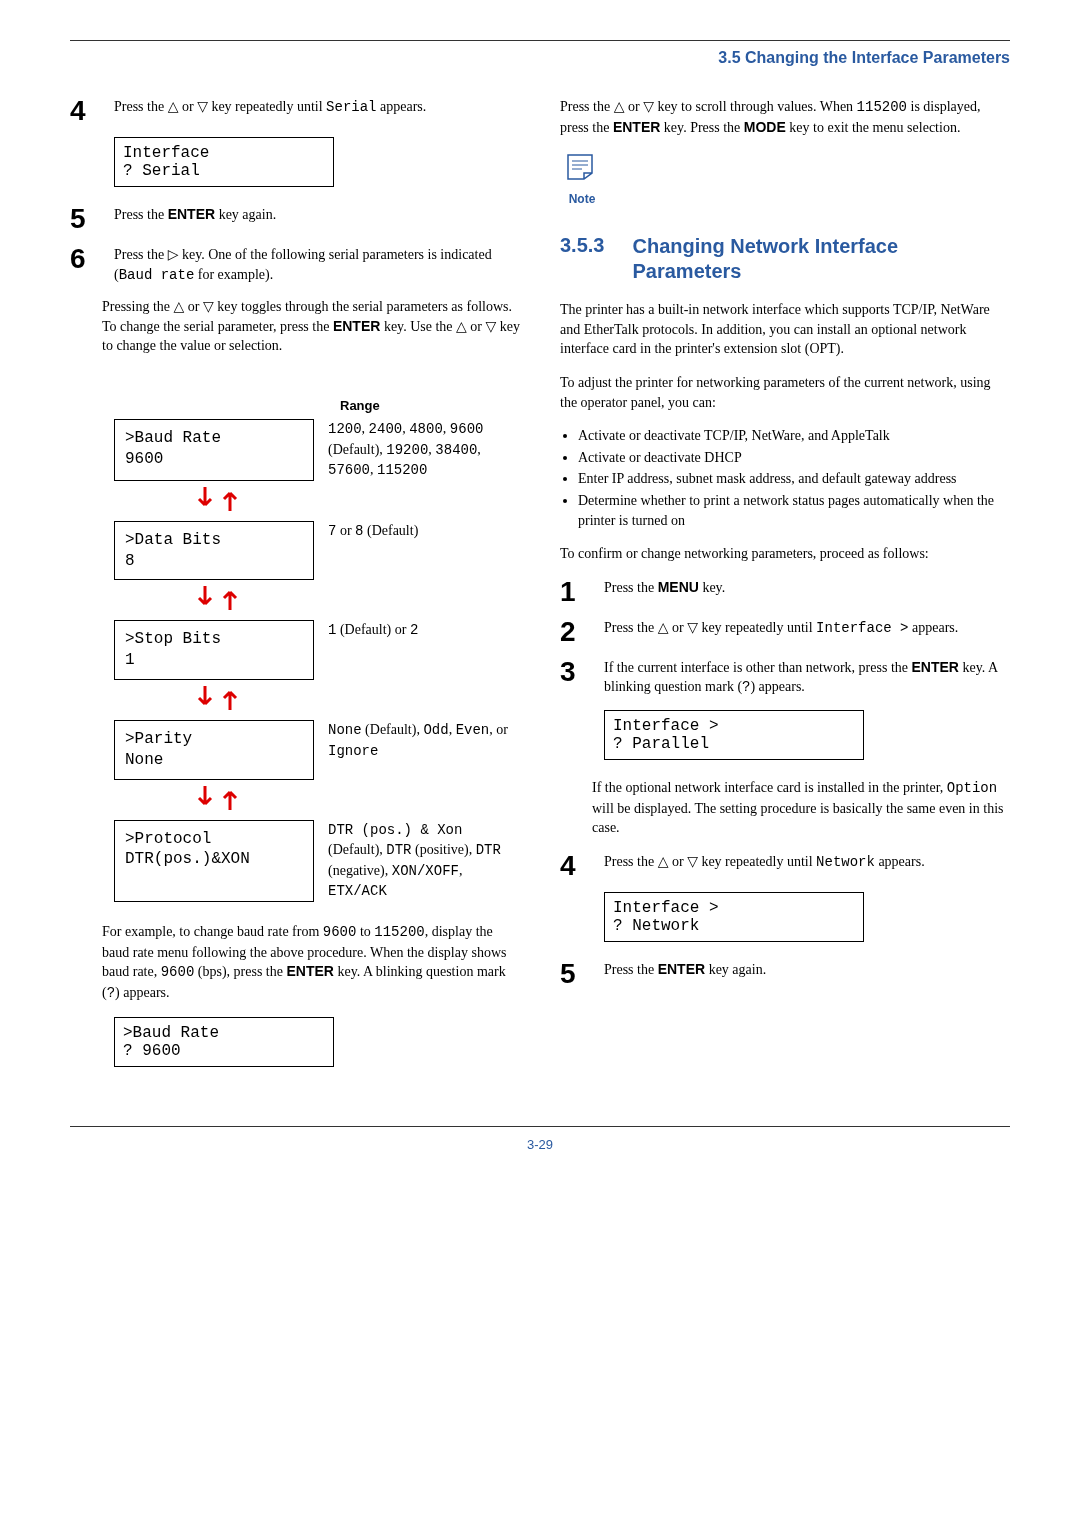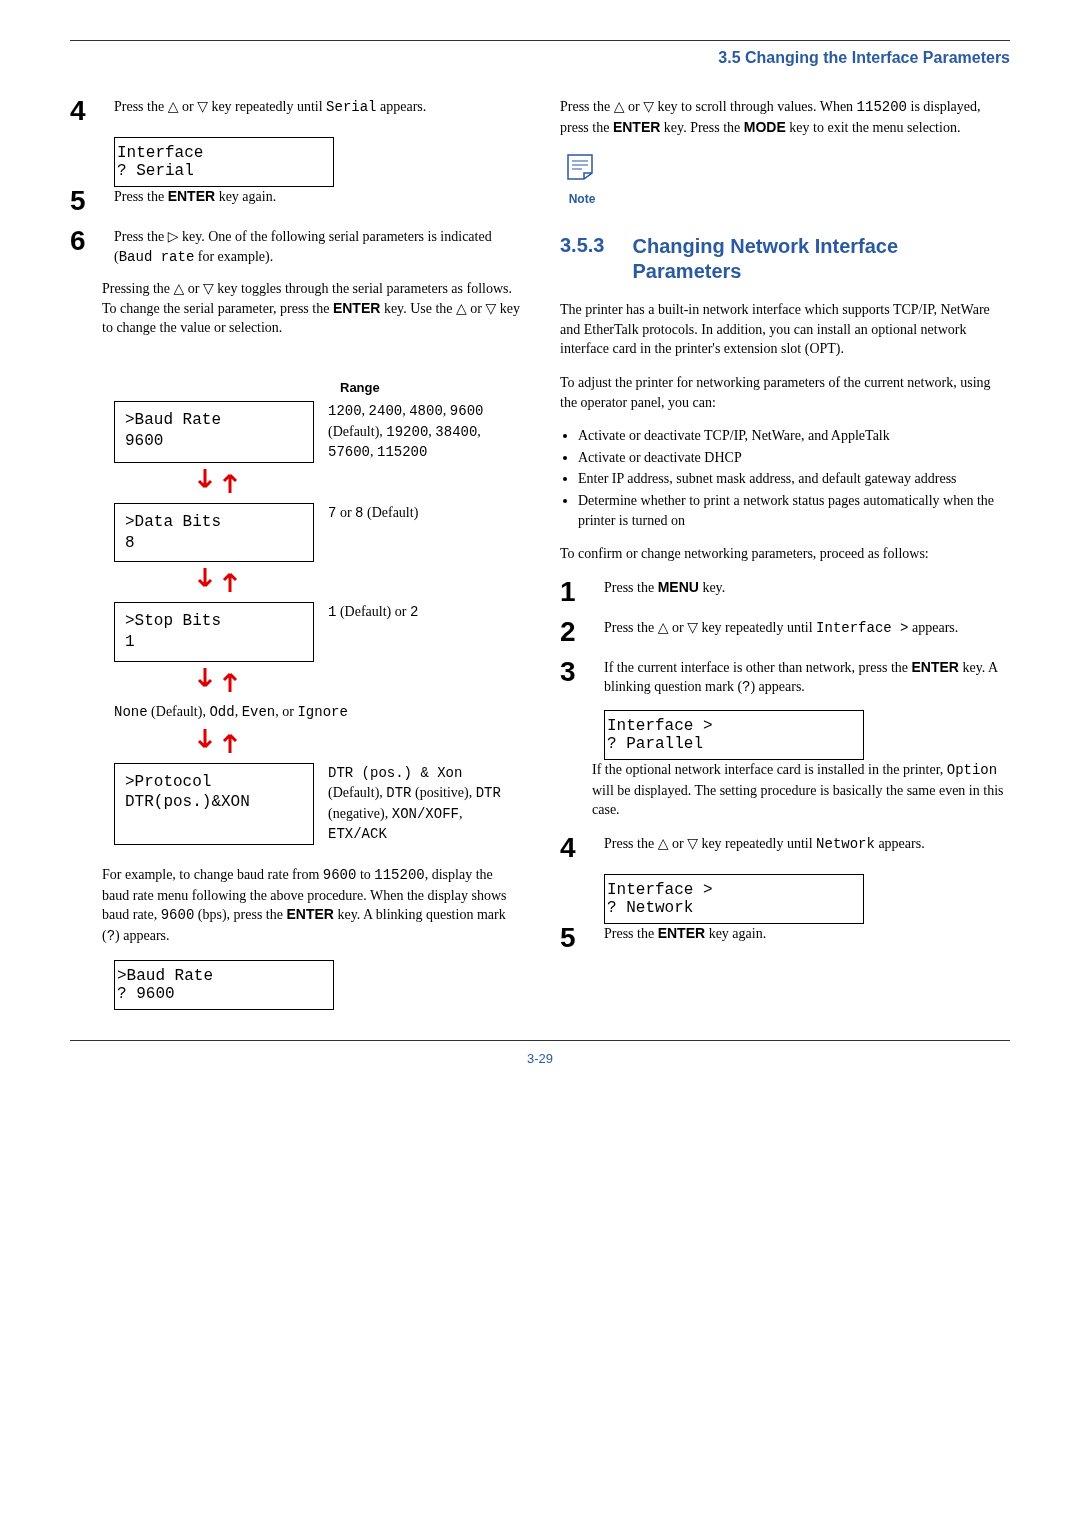--- a/index.html
+++ b/index.html
@@ -47,25 +47,26 @@
   }
   .step-text {
     flex: 1;
     line-height: 1.4;
   }
   .tri { font-family: Arial, sans-serif; }
   .mono { font-family: 'Courier New', monospace; }
   .bold { font-family: Arial, sans-serif; font-weight: bold; }
   .display-box {
     border: 1.5px solid #000;
-    padding: 6px 2px;
+    padding: 6px 8px;
     font-family: 'Courier New', monospace;
     font-size: 16px;
     width: 220px;
     margin-left: 44px;
+    margin-bottom: 18px;
     position: relative;
   }
   .display-box-wider {
     width: 260px;
   }
   .para-indent {
     margin-left: 32px;
     margin-bottom: 14px;
     line-height: 1.4;
   }
@@ -152,21 +153,21 @@
   }
   ul.bullets li {
     line-height: 1.4;
     margin-bottom: 2px;
   }
   .footer {
     text-align: center;
     color: #2a5aa0;
     font-family: Arial, sans-serif;
     font-size: 13px;
-    margin-top: 30px;
+    margin-top: 41px;
     border-top: 1px solid #333;
     padding-top: 10px;
   }
 </style>
 </head>
 <body>
 
 <div class="topline"></div>
 <div class="header-right">3.5 Changing the Interface Parameters</div>
 
@@ -247,20 +248,24 @@
       </div>
     </div>
     <div class="arrows-between">
       <svg class="arrow-svg" viewBox="0 0 60 28">
           <path d="M15 2 L15 20 M15 20 L9 14 M15 20 L21 14" stroke="#d00" stroke-width="3" fill="none"></path>
           <path d="M40 26 L40 8 M40 8 L34 14 M40 8 L46 14" stroke="#d00" stroke-width="3" fill="none"></path>
         </svg>
     </div>
 
     <div class="param-row">
+      <div class="param-box">
+        <div>&gt;Parity</div>
+        <div>  None</div>
+      </div>
       <div class="param-range">
         <span class="mono">None</span><span> (Default), </span><span class="mono">Odd</span>, <span class="mono">Even</span><span>, or </span><span class="mono">Ignore</span>
       </div>
     </div>
     <div class="arrows-between">
       <svg class="arrow-svg" viewBox="0 0 60 28">
           <path d="M15 2 L15 20 M15 20 L9 14 M15 20 L21 14" stroke="#d00" stroke-width="3" fill="none"></path>
           <path d="M40 26 L40 8 M40 8 L34 14 M40 8 L46 14" stroke="#d00" stroke-width="3" fill="none"></path>
         </svg>
     </div>

